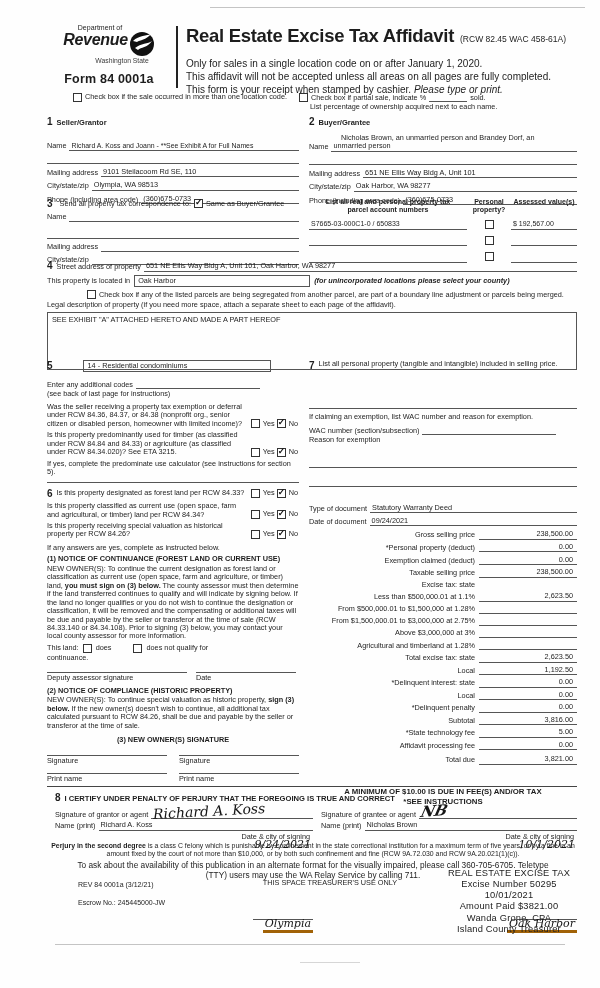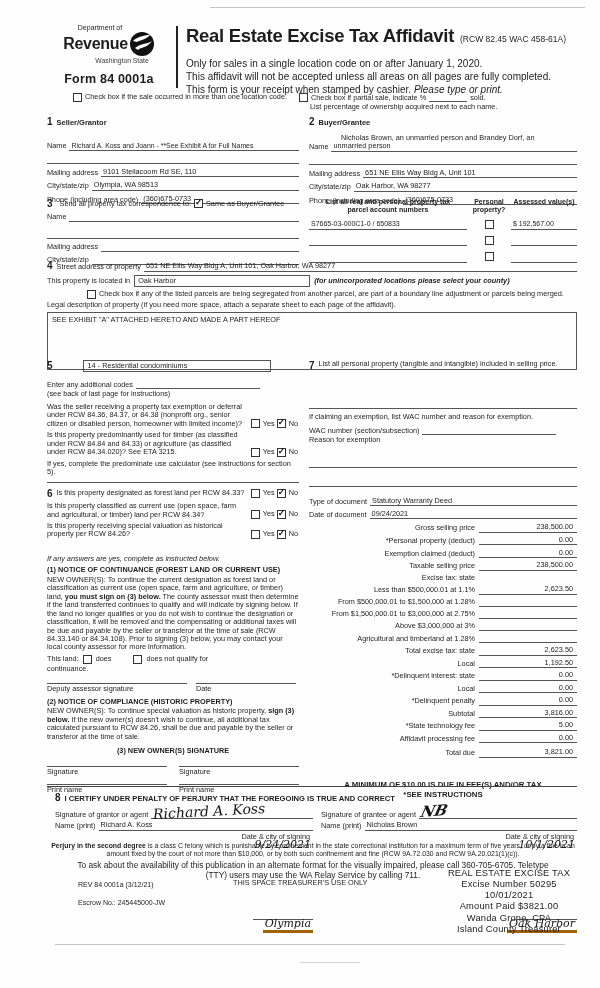--- a/index.html
+++ b/index.html
@@ -3,21 +3,21 @@
 <meta charset="utf-8">
 <style>
   html,body{margin:0;padding:0;background:#e8e8e8;}
   .page{position:relative;width:600px;height:988px;background:#fefefe;margin:0 auto;
         font-family:"Liberation Sans",sans-serif;font-size:7.3px;line-height:1.16;color:#1d1d1d;overflow:hidden;}
   .scanline{position:absolute;height:1px;background:#c4c4c4;}
   
   .hdr{position:absolute;top:24px;left:48px;width:532px;display:flex;}
   .logo-col{width:122px;flex:0 0 122px;text-align:center;}
   .dept{font-size:7px;margin-left:-18px;}
-  .rev-row{display:flex;align-items:center;justify-content:center;margin-top:-1px;}
+  .rev-row{display:flex;justify-content:center;margin-top:-1px;font-style:italic;}
   .revenue{font-size:16px;font-weight:bold;letter-spacing:-0.3px;}
   .logo-svg{margin-left:1px;}
   .wa{font-size:6.8px;color:#3a3a3a;margin-left:26px;}
   .formno{font-size:12.5px;font-weight:bold;margin-top:7px;letter-spacing:0.2px;}
   .hdr-div{width:2px;background:#222;margin:2px 8px 0 6px;height:62px;flex:0 0 2px;}
   .title-col{flex:1;padding-top:1px;}
   .title-line{display:flex;align-items:baseline;gap:6px;}
   .big-title{font-size:18.5px;font-weight:bold;letter-spacing:-0.3px;white-space:nowrap;}
   .title-ref{font-size:8.5px;white-space:nowrap;}
   .subs{font-size:10px;margin-top:12px;}
@@ -49,21 +49,21 @@
   .phead{display:grid;grid-template-columns:158px 44px 66px;column-gap:0;font-weight:bold;text-align:center;}
   .prow{display:grid;grid-template-columns:158px 44px 66px;align-items:flex-end;margin-top:6px;}
   .prow .pnum{border-bottom:1px solid #555;min-height:9px;padding:0 2px;}
   .prow .pchk{text-align:center;}
   .prow .pval{border-bottom:1px solid #555;min-height:9px;padding:0 2px;white-space:nowrap;}
   
   #sec4{position:absolute;top:260px;left:47px;width:530px;}
   .located-row{display:flex;align-items:center;margin-bottom:3px;}
   .located-box{border:1px solid #555;width:168px;padding:1px 3px;margin:0 4px;}
   .bold-it{font-weight:bold;font-style:italic;}
-  .seg-row{display:flex;gap:3px;align-items:center;margin-bottom:2px;padding-left:40px;}
+  .seg-row{display:flex;gap:3px;align-items:flex-end;margin-bottom:2px;padding-left:40px;}
   .legal-box{border:1px solid #555;height:50px;padding:3px 4px;margin-top:2px;}
   
   #sec567{top:360px;}
   .s5box{border:1px solid #555;width:178px;padding:1px 4px;margin-left:26px;}
   .q{display:flex;align-items:flex-end;margin-bottom:3px;}
   .qtext{flex:1;}
   .hr{border-bottom:1px solid #555;height:1px;margin:4px 0 5px 0;}
   .ntitle{font-weight:bold;margin:3px 0 1px 0;}
   .just{text-align:left;}
   .landrow{display:flex;align-items:center;gap:4px;margin:3px 0 8px 0;}
@@ -88,21 +88,21 @@
   #sec8{position:absolute;top:792px;left:55px;width:522px;display:grid;grid-template-columns:258px 256px;column-gap:8px;}
   .s8title{font-weight:bold;font-size:7.6px;grid-column:1 / span 2;margin-bottom:3px;}
   .s8col .frow{margin-bottom:2px;}
   .dc-row{display:flex;align-items:flex-end;flex-direction:column;}
   .dc-row .d{flex:0 0 78px;border-bottom:1px solid #555;padding:0 2px;}
   .dc-row .c{flex:1;border-bottom:3px solid #a16207;padding:0 2px;margin-left:6px;}
   
   #perjury{position:absolute;top:842px;left:40px;width:546px;text-align:center;font-size:6.9px;}
   #altformat{position:absolute;top:861px;left:70px;width:486px;text-align:center;font-size:8.3px;}
   #rev{position:absolute;top:881px;left:78px;font-size:7px;}
-  #treas{position:absolute;top:879px;left:233px;width:160px;text-align:left;font-size:7.3px;}
+  #treas{position:absolute;top:879px;left:250px;width:160px;text-align:center;font-size:7.3px;}
   #escrow{position:absolute;top:899px;left:78px;font-size:7px;}
   #stamp{position:absolute;top:868px;left:436px;width:146px;text-align:center;
          font-family:"Liberation Sans",sans-serif;font-size:9.3px;line-height:1.2;color:#222;letter-spacing:0.2px;}
   .nowrap{white-space:nowrap;}
 </style>
 </head>
 <body>
 
 <div class="page">
   <div class="scanline" style="top:7px;left:210px;width:375px;"></div>
@@ -324,21 +324,21 @@
       </div>
       <div class="q">
         <span class="qtext">Is this property receiving special valuation as historical property per RCW 84.26?</span>
         <span class="yn">
             <span class="cb"></span>
             <span class="cbl">Yes</span>
             <span class="cb on"></span>
             <span class="cbl">No</span>
           </span>
       </div>
-      <div style="margin-top:16px;font-style:italic;">If any answers are yes, complete as instructed below.</div>
+      <div style="margin-top:5px;">If any answers are yes, complete as instructed below.</div>
       <div class="ntitle">(1) NOTICE OF CONTINUANCE (FOREST LAND OR CURRENT USE)</div>
       <div class="just"><span>NEW OWNER(S): To continue the current designation as forest land or classification as current use (open space, farm and agriculture, or timber) land, </span><b>you must sign on (3) below.</b><span> The county assessor must then determine if the land transferred continues to qualify and will indicate by signing below. If the land no longer qualifies or you do not wish to continue the designation or classification, it will be removed and the compensating or additional taxes will be due and payable by the seller or transferor at the time of sale (RCW 84.33.140 or 84.34.108). Prior to signing (3) below, you may contact your local county assessor for more information.</span></div>
       <div class="landrow">
         <span>This land:</span>
         <span class="cb"></span>
         <span>does</span>
         <span class="cb" style="margin-left:18px;"></span>
         <span>does not qualify for</span>
       </div>
       <div style="margin-top:-7px;margin-bottom:10px;">continuance.</div>
@@ -372,21 +372,21 @@
         <span class="flabel">WAC number (section/subsection)</span>
         <span class="fval" style="max-width:130px;"></span>
       </div>
       <div>Reason for exemption</div>
       <div class="frow" style="margin-top:14px;">
           <span class="fval"></span>
         </div>
       <div class="frow" style="margin-top:10px;">
           <span class="fval"></span>
         </div>
-      <div class="frow" style="margin-top:10px;">
+      <div class="frow" style="margin-top:17px;">
         <span class="flabel">Type of document</span>
         <span class="fval">Statutory Warranty Deed</span>
       </div>
       <div class="frow">
         <span class="flabel">Date of document</span>
         <span class="fval">09/24/2021</span>
       </div>
 
       <div>
         <div class="trow">

